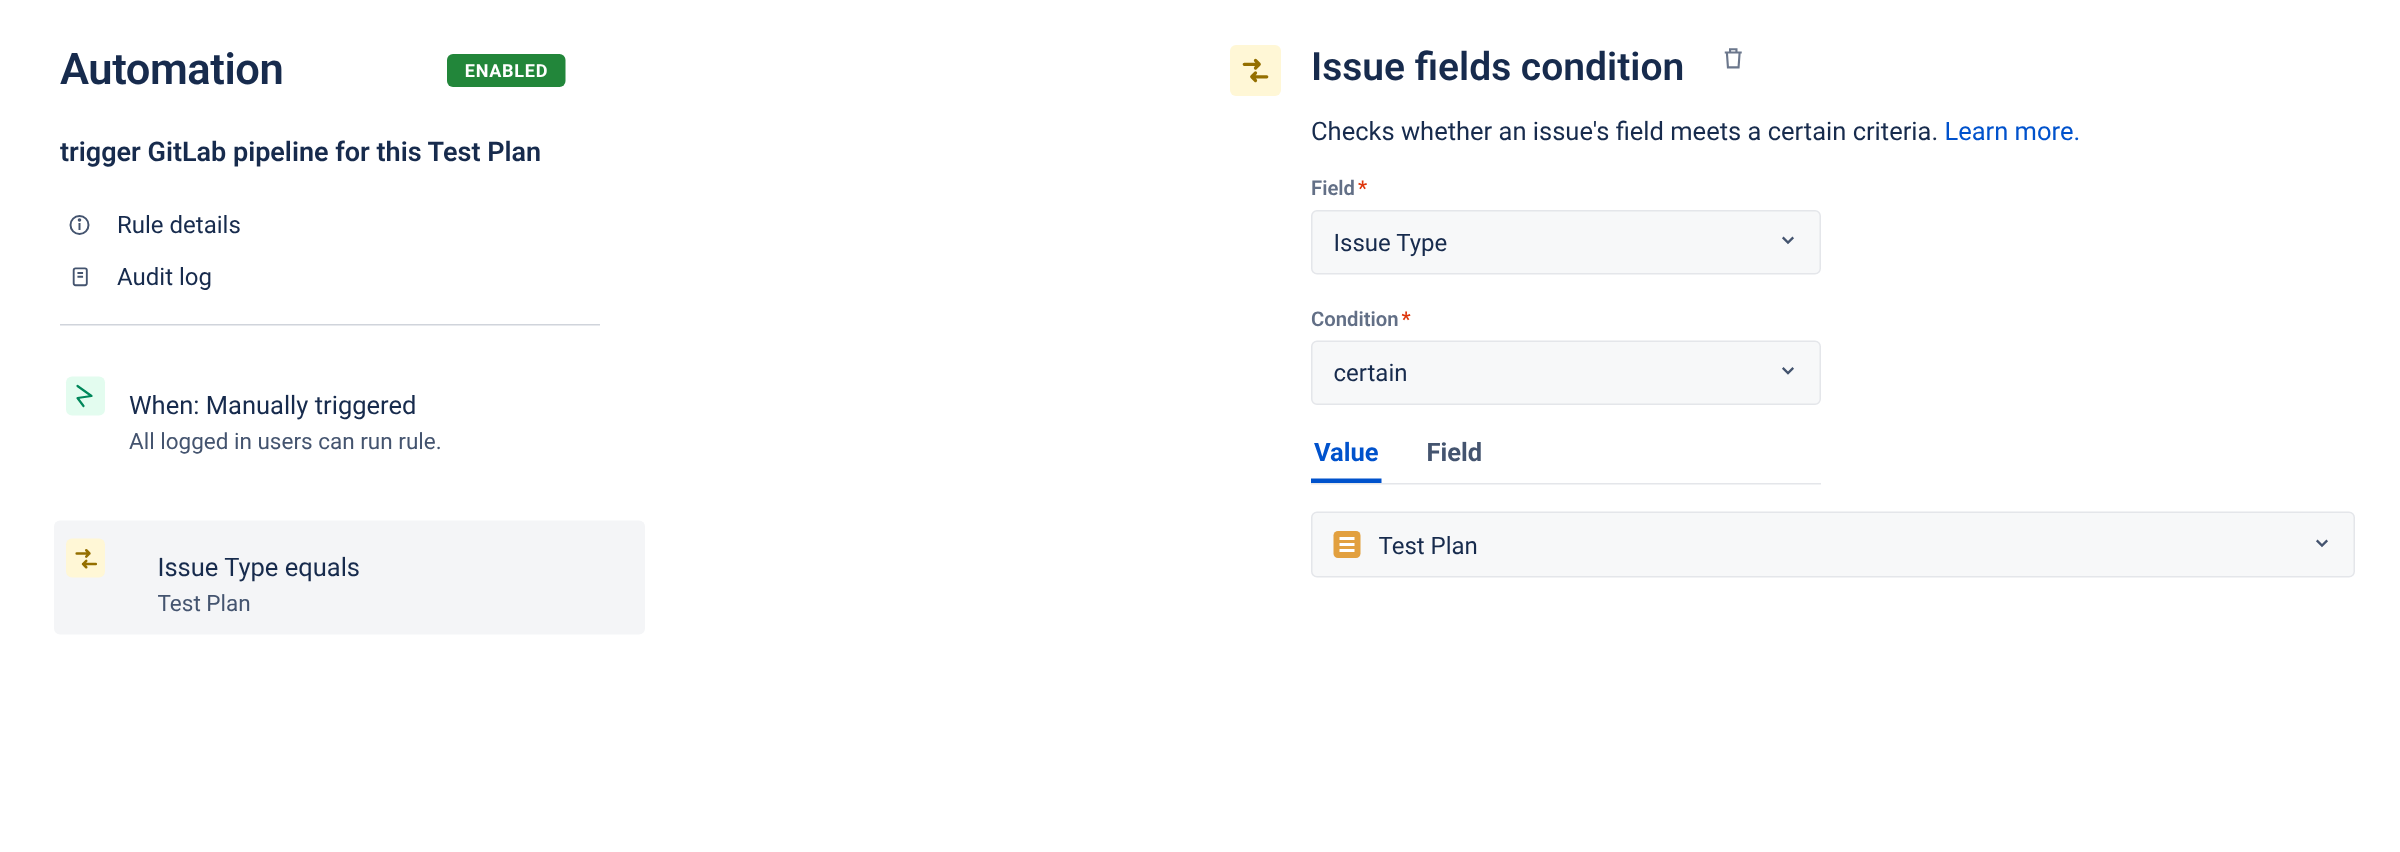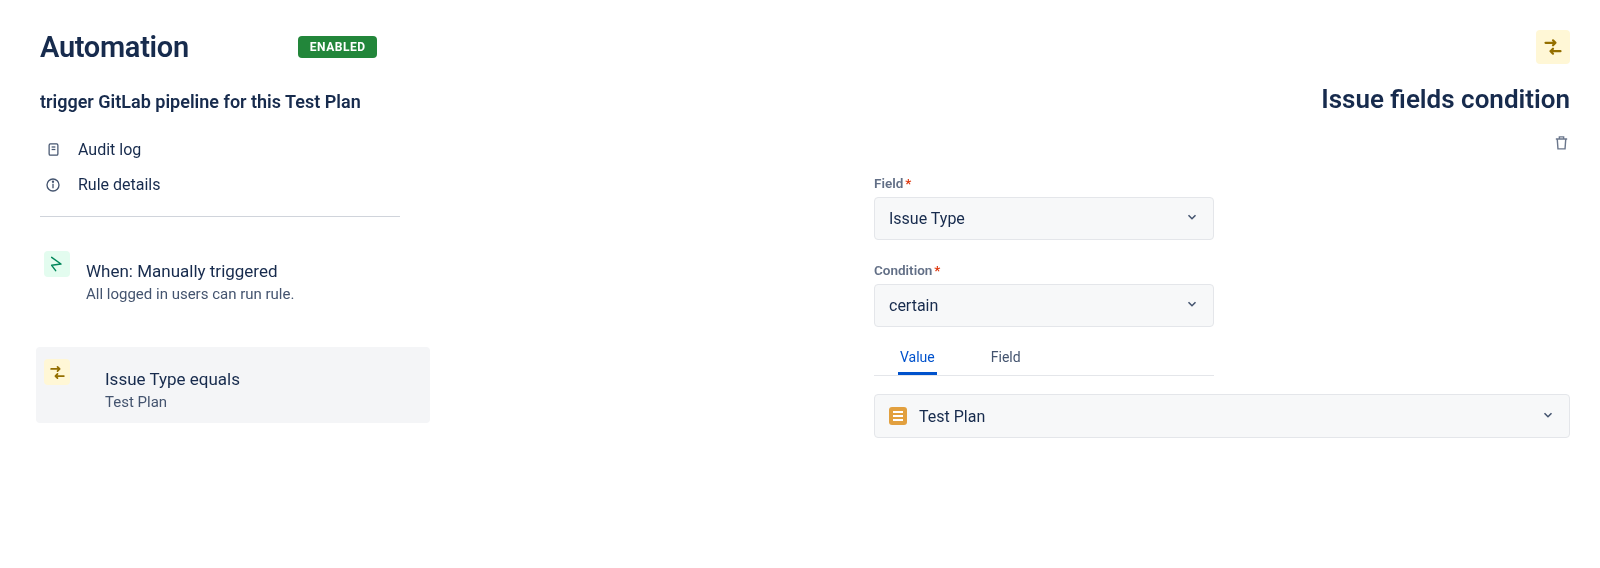--- a/index.html
+++ b/index.html
@@ -60,38 +60,38 @@
       flex-shrink:0;
       font-size: 15px;
     }
     .step-icon.green { background: #E3FCEF; color: #00875A; }
     .step-icon.yellow { background: #FFF7D6; color: #946F00; }
     .step-text .step-title { font-size: 17px; color:#172B4D; font-weight:400;margin-top:10px; }
     .step-text .step-sub { font-size: 15px; color:#44546F; margin-top:4px; }
     .vline-gap { height: 38px; }
 
     
-    .right-head { display:flex; align-items:flex-end; gap:20px; margin-bottom:14px;flex-direction:column; }
+    .right-head { display:flex; align-items:flex-start; gap:20px; margin-bottom:14px; }
     .right-head .step-icon { width:34px; height:34px; font-size:18px; }
     .right-title { font-size: 26px; font-weight:600; color:#172B4D; }
     .trash-icon { color:#6B778C; font-size:18px; margin-left:4px; }
     .description { font-size:17px; color:#172B4D; margin-left:54px; margin-bottom:4px; }
     .learn-more { color:#0052CC; text-decoration:none; }
     .form-area { margin-left:54px; margin-top:20px; }
     .field-label { font-size:13.5px; font-weight:600; color:#626F86; margin-bottom:6px; }
     .field-label .req { color:#DE350B; margin-left:2px; }
     .field-select {
       width: 340px; height:43px; background:#F7F8F9; border:1px solid #e4e6ea; border-radius:4px;
       display:flex; align-items:center; justify-content:space-between;
       padding:0 14px; font-size:16px; color:#172B4D; cursor:pointer;
       margin-bottom:22px;
     }
     .chev { color:#44546F; }
     .tabs { display:flex; gap:28px; border-bottom:1px solid #e4e6ea; width:340px; margin-bottom:18px; }
-    .tab { font-size:14px; font-weight:400; color:#44546F; padding:0 2px 10px 2px; cursor:pointer;margin-left:24px; }
+    .tab { font-size:17px; font-weight:700; color:#44546F; padding:0 2px 10px 2px; cursor:pointer; }
     .tab.active { color:#0052CC; border-bottom:3px solid:#0052CC; box-shadow: inset 0 -3px 0 #0052CC; }
     .value-select {
       width: 696px; height:44px; background:#F7F8F9; border:1px solid #e4e6ea; border-radius:4px;
       display:flex; align-items:center; justify-content:space-between;
       padding:0 14px; font-size:16px; color:#172B4D; cursor:pointer;
     }
     .value-left { display:flex; align-items:center; gap:12px; }
     .issuetype-icon { width:18px; height:18px; background:#E2A03F; border-radius:3px; display:flex; align-items:center; justify-content:center; }
     .issuetype-icon span { width:10px; height:2.5px; background:#fff; box-shadow: 0 -4px 0 #fff, 0 4px 0 #fff; }
   </style>
@@ -102,38 +102,38 @@
   <div class="left-panel">
     <div class="header-row">
       <h1 class="page-title">Automation</h1>
       <span class="enabled-badge">ENABLED</span>
     </div>
 
     <div class="rule-name">trigger GitLab pipeline for this Test Plan</div>
 
     <div class="menu-item">
       <span class="menu-icon">
+        <svg width="16" height="16" viewBox="0 0 24 24" fill="none" stroke="currentColor" stroke-width="2">
+            <circle cx="12" cy="12" r="9"></circle>
+            <line x1="12" y1="10" x2="12" y2="17"></line>
+            <circle cx="12" cy="7" r="0.8" fill="currentColor"></circle>
+          </svg>
+      </span>
+      <span>Rule details</span>
+    </div>
+
+    <div class="menu-item">
+      <span class="menu-icon">
         <svg width="15" height="17" viewBox="0 0 24 24" fill="none" stroke="currentColor" stroke-width="2">
             <rect x="5" y="3" width="14" height="18" rx="2"></rect>
             <line x1="9" y1="8" x2="15" y2="8"></line>
             <line x1="9" y1="12" x2="15" y2="12"></line>
           </svg>
       </span>
       <span>Audit log</span>
-    </div>
-
-    <div class="menu-item">
-      <span class="menu-icon">
-        <svg width="16" height="16" viewBox="0 0 24 24" fill="none" stroke="currentColor" stroke-width="2">
-            <circle cx="12" cy="12" r="9"></circle>
-            <line x1="12" y1="10" x2="12" y2="17"></line>
-            <circle cx="12" cy="7" r="0.8" fill="currentColor"></circle>
-          </svg>
-      </span>
-      <span>Rule details</span>
     </div>
 
     <div class="divider"></div>
 
     <div class="step-block">
       <div class="step-icon green">
         <svg width="16" height="16" viewBox="0 0 24 24" fill="currentColor">
             <path d="M4 2 L18 12 L4 14 L10 22" stroke="currentColor" stroke-width="2.2" fill="none" stroke-linejoin="round" stroke-linecap="round"></path>
           </svg>
       </div>
@@ -168,20 +168,23 @@
           </svg>
       </div>
       <h2 class="right-title">Issue fields condition</h2>
       <span class="trash-icon">
         <svg width="17" height="17" viewBox="0 0 24 24" fill="none" stroke="currentColor" stroke-width="2">
             <path d="M4 7 H20 M9 7 V4 H15 V7 M6 7 L7 21 H17 L18 7"></path>
           </svg>
       </span>
     </div>
 
+    <div class="description">
+      <span>Checks whether an issue's field meets a certain criteria. </span><a href="#" class="learn-more">Learn more.</a>
+    </div>
 
     <div class="form-area">
       <div class="field-label"><span>Field</span><span class="req">*</span></div>
       <div class="field-select">
         <span>Issue Type</span>
         <span class="chev">
           <svg width="14" height="14" viewBox="0 0 24 24" fill="none" stroke="currentColor" stroke-width="2.6">
               <polyline points="6 9 12 15 18 9"></polyline>
             </svg>
         </span>

